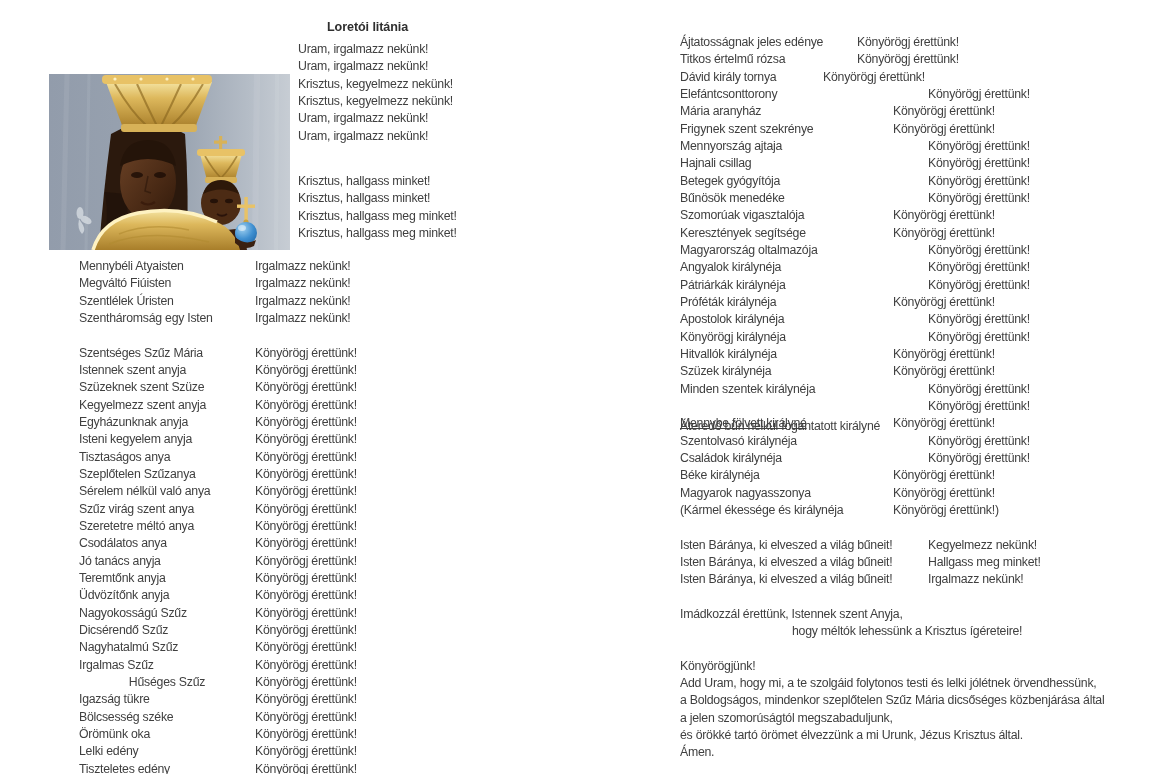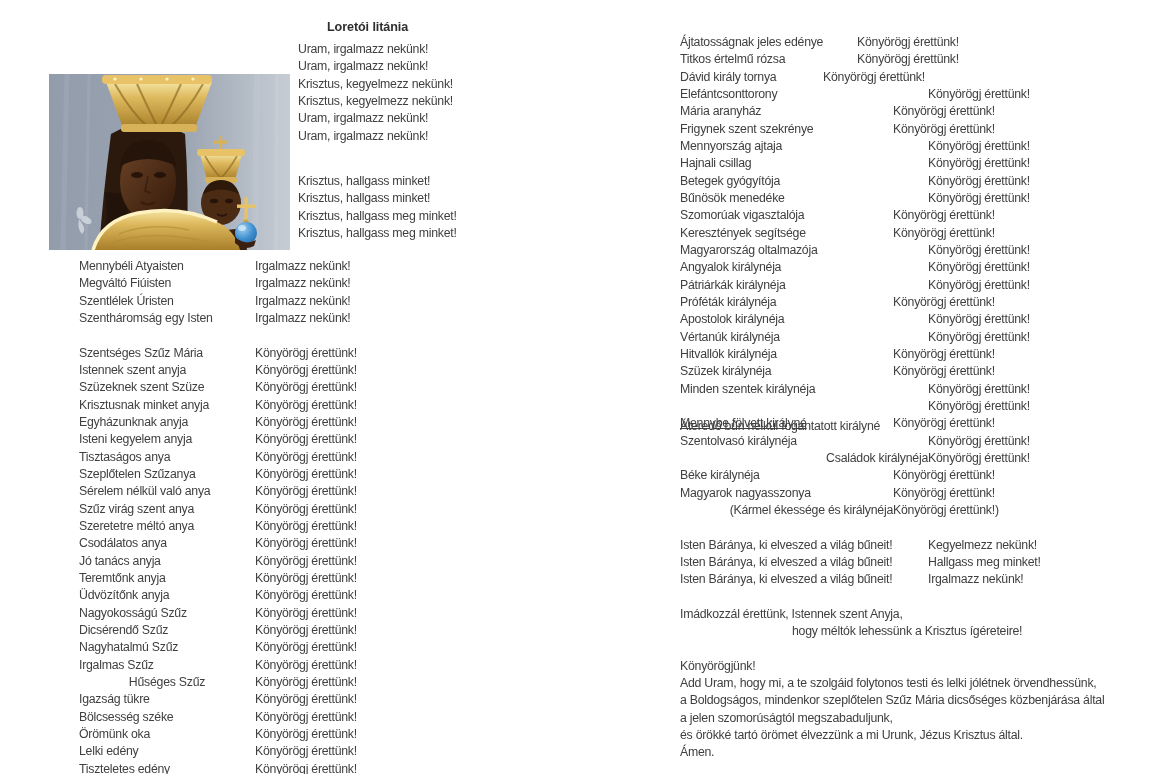--- a/index.html
+++ b/index.html
@@ -143,21 +143,21 @@
     </div>
   <div class="block" id="leftLitany">
       <div class="line"><span class="call" style="min-width: 176px;">Mennybéli Atyaisten</span><span>Irgalmazz nekünk!</span></div>
       <div class="line"><span class="call" style="min-width: 176px;">Megváltó Fiúisten</span><span>Irgalmazz nekünk!</span></div>
       <div class="line"><span class="call" style="min-width: 176px;">Szentlélek Úristen</span><span>Irgalmazz nekünk!</span></div>
       <div class="line"><span class="call" style="min-width: 176px;">Szentháromság egy Isten</span><span>Irgalmazz nekünk!</span></div>
       <div class="line"></div>
       <div class="line"><span class="call" style="min-width: 176px;">Szentséges Szűz Mária</span><span>Könyörögj érettünk!</span></div>
       <div class="line"><span class="call" style="min-width: 176px;">Istennek szent anyja</span><span>Könyörögj érettünk!</span></div>
       <div class="line"><span class="call" style="min-width: 176px;">Szüzeknek szent Szüze</span><span>Könyörögj érettünk!</span></div>
-      <div class="line"><span class="call" style="min-width: 176px;">Krisztusnak minket anyja</span><span>Könyörögj érettünk!</span></div>
+      <div class="line"><span class="call" style="min-width: 176px;">Kegyelmezz szent anyja</span><span>Könyörögj érettünk!</span></div>
       <div class="line"><span class="call" style="min-width: 176px;">Egyházunknak anyja</span><span>Könyörögj érettünk!</span></div>
       <div class="line"><span class="call" style="min-width: 176px;">Isteni kegyelem anyja</span><span>Könyörögj érettünk!</span></div>
       <div class="line"><span class="call" style="min-width: 176px;">Tisztaságos anya</span><span>Könyörögj érettünk!</span></div>
       <div class="line"><span class="call" style="min-width: 176px;">Szeplőtelen Szűzanya</span><span>Könyörögj érettünk!</span></div>
       <div class="line"><span class="call" style="min-width: 176px;">Sérelem nélkül való anya</span><span>Könyörögj érettünk!</span></div>
       <div class="line"><span class="call" style="min-width: 176px;">Szűz virág szent anya</span><span>Könyörögj érettünk!</span></div>
       <div class="line"><span class="call" style="min-width: 176px;">Szeretetre méltó anya</span><span>Könyörögj érettünk!</span></div>
       <div class="line"><span class="call" style="min-width: 176px;">Csodálatos anya</span><span>Könyörögj érettünk!</span></div>
       <div class="line"><span class="call" style="min-width: 176px;">Jó tanács anyja</span><span>Könyörögj érettünk!</span></div>
       <div class="line"><span class="call" style="min-width: 176px;">Teremtőnk anyja</span><span>Könyörögj érettünk!</span></div>
@@ -184,31 +184,31 @@
       <div class="line"><span class="call" style="min-width: 248px;">Hajnali csillag</span><span>Könyörögj érettünk!</span></div>
       <div class="line"><span class="call" style="min-width: 248px;">Betegek gyógyítója</span><span>Könyörögj érettünk!</span></div>
       <div class="line"><span class="call" style="min-width: 248px;">Bűnösök menedéke</span><span>Könyörögj érettünk!</span></div>
       <div class="line"><span class="call" style="min-width: 213px;">Szomorúak vigasztalója</span><span>Könyörögj érettünk!</span></div>
       <div class="line"><span class="call" style="min-width: 213px;">Keresztények segítsége</span><span>Könyörögj érettünk!</span></div>
       <div class="line"><span class="call" style="min-width: 248px;">Magyarország oltalmazója</span><span>Könyörögj érettünk!</span></div>
       <div class="line"><span class="call" style="min-width: 248px;">Angyalok királynéja</span><span>Könyörögj érettünk!</span></div>
       <div class="line"><span class="call" style="min-width: 248px;">Pátriárkák királynéja</span><span>Könyörögj érettünk!</span></div>
       <div class="line"><span class="call" style="min-width: 213px;">Próféták királynéja</span><span>Könyörögj érettünk!</span></div>
       <div class="line"><span class="call" style="min-width: 248px;">Apostolok királynéja</span><span>Könyörögj érettünk!</span></div>
-      <div class="line"><span class="call" style="min-width: 248px;">Vértanúk királynéja</span><span>Könyörögj érettünk!</span></div>
+      <div class="line"><span class="call" style="min-width: 248px;">Könyörögj királynéja</span><span>Könyörögj érettünk!</span></div>
       <div class="line"><span class="call" style="min-width: 213px;">Hitvallók királynéja</span><span>Könyörögj érettünk!</span></div>
       <div class="line"><span class="call" style="min-width: 213px;">Szüzek királynéja</span><span>Könyörögj érettünk!</span></div>
       <div class="line"><span class="call" style="min-width: 248px;">Minden szentek királynéja</span><span>Könyörögj érettünk!</span></div>
       <div class="line"><span class="call" style="min-width: 248px; margin-top: 20px;">Áteredő bűn nélkül fogantatott királyné</span><span>Könyörögj érettünk!</span></div>
       <div class="line"><span class="call" style="min-width: 213px; text-decoration: underline;">Mennybe fölvett királyné</span><span>Könyörögj érettünk!</span></div>
       <div class="line"><span class="call" style="min-width: 248px;">Szentolvasó királynéja</span><span>Könyörögj érettünk!</span></div>
-      <div class="line"><span class="call" style="min-width: 248px; text-align: right;">Családok királynéja</span><span>Könyörögj érettünk!</span></div>
+      <div class="line"><span class="call" style="min-width: 248px;">Családok királynéja</span><span>Könyörögj érettünk!</span></div>
       <div class="line"><span class="call" style="min-width: 213px;">Béke királynéja</span><span>Könyörögj érettünk!</span></div>
       <div class="line"><span class="call" style="min-width: 213px;">Magyarok nagyasszonya</span><span>Könyörögj érettünk!</span></div>
-      <div class="line"><span class="call" style="min-width: 213px; text-align: right;">(Kármel ékessége és királynéja</span><span>Könyörögj érettünk!)</span></div>
+      <div class="line"><span class="call" style="min-width: 213px;">(Kármel ékessége és királynéja</span><span>Könyörögj érettünk!)</span></div>
       <div class="line"></div>
       <div class="line"><span class="call" style="min-width: 248px;">Isten Báránya, ki elveszed a világ bűneit!</span><span>Kegyelmezz nekünk!</span></div>
       <div class="line"><span class="call" style="min-width: 248px;">Isten Báránya, ki elveszed a világ bűneit!</span><span>Hallgass meg minket!</span></div>
       <div class="line"><span class="call" style="min-width: 248px;">Isten Báránya, ki elveszed a világ bűneit!</span><span>Irgalmazz nekünk!</span></div>
       <div class="line"></div>
       <div class="line">Imádkozzál érettünk, Istennek szent Anyja,</div>
       <div class="line" style="padding-left: 112px;">hogy méltók lehessünk a Krisztus ígéreteire!</div>
       <div class="line"></div>
       <div class="line">Könyörögjünk!</div>
       <div class="line">Add Uram, hogy mi, a te szolgáid folytonos testi és lelki jólétnek örvendhessünk,</div>

